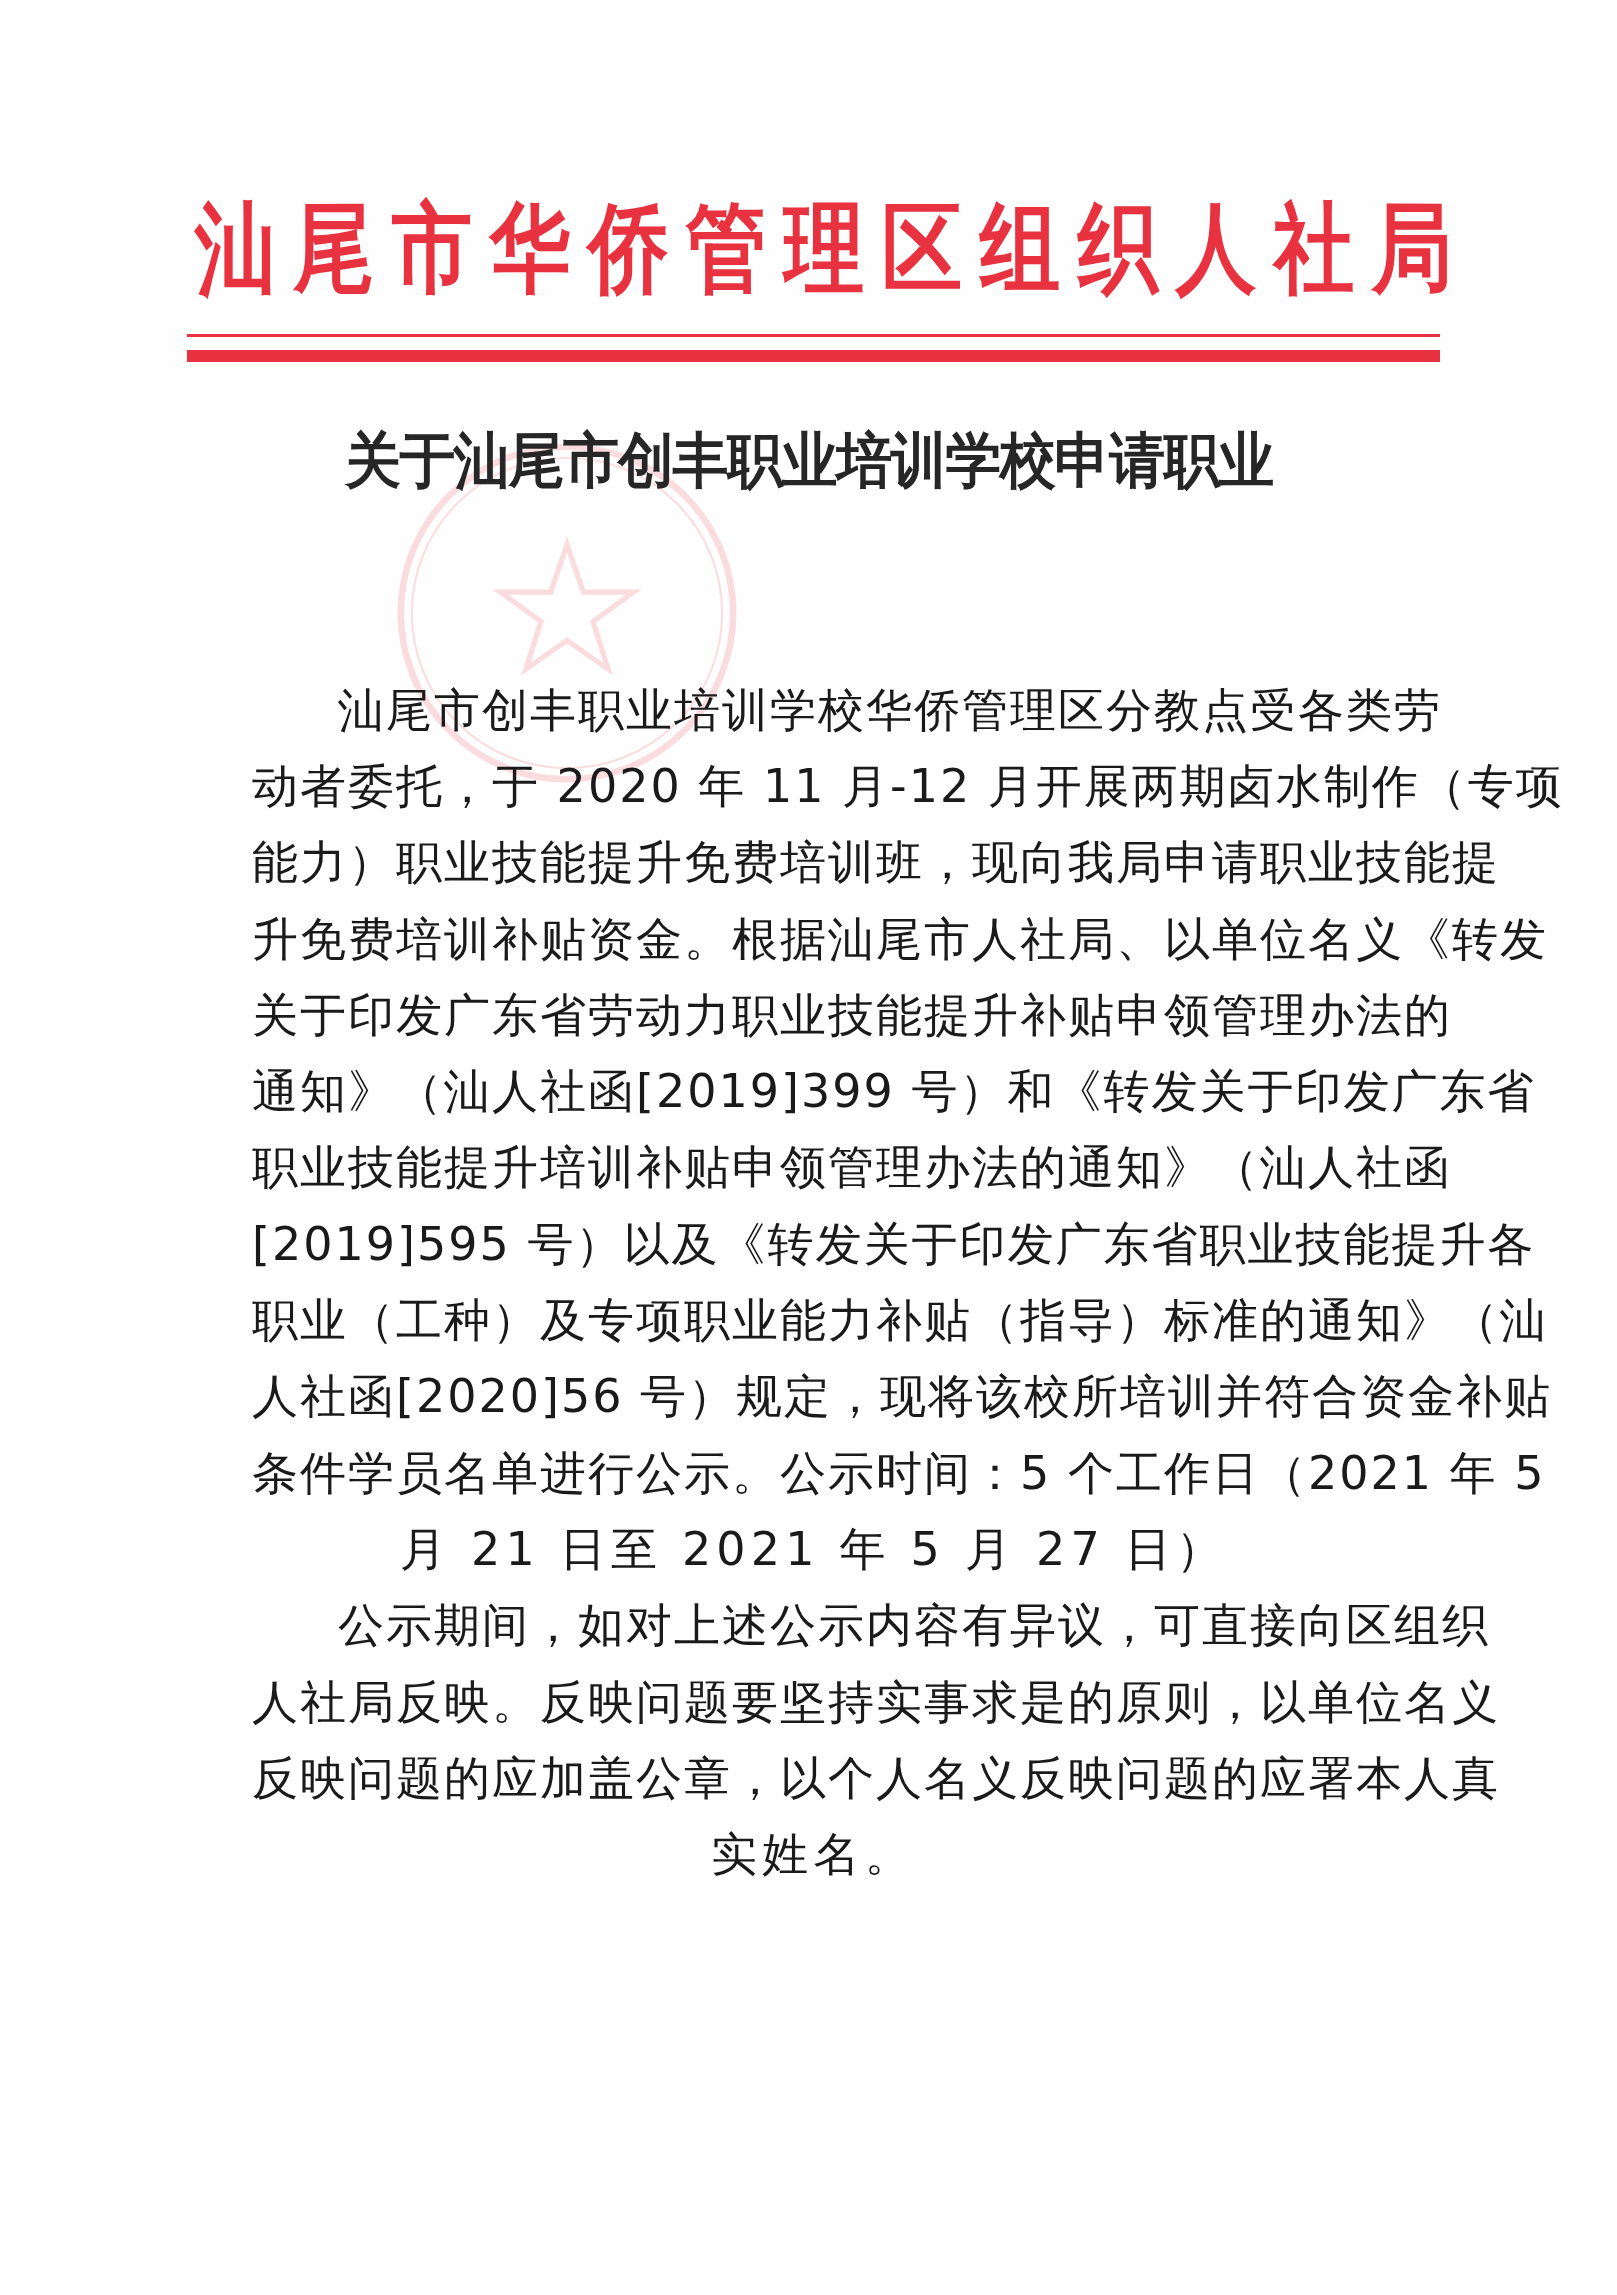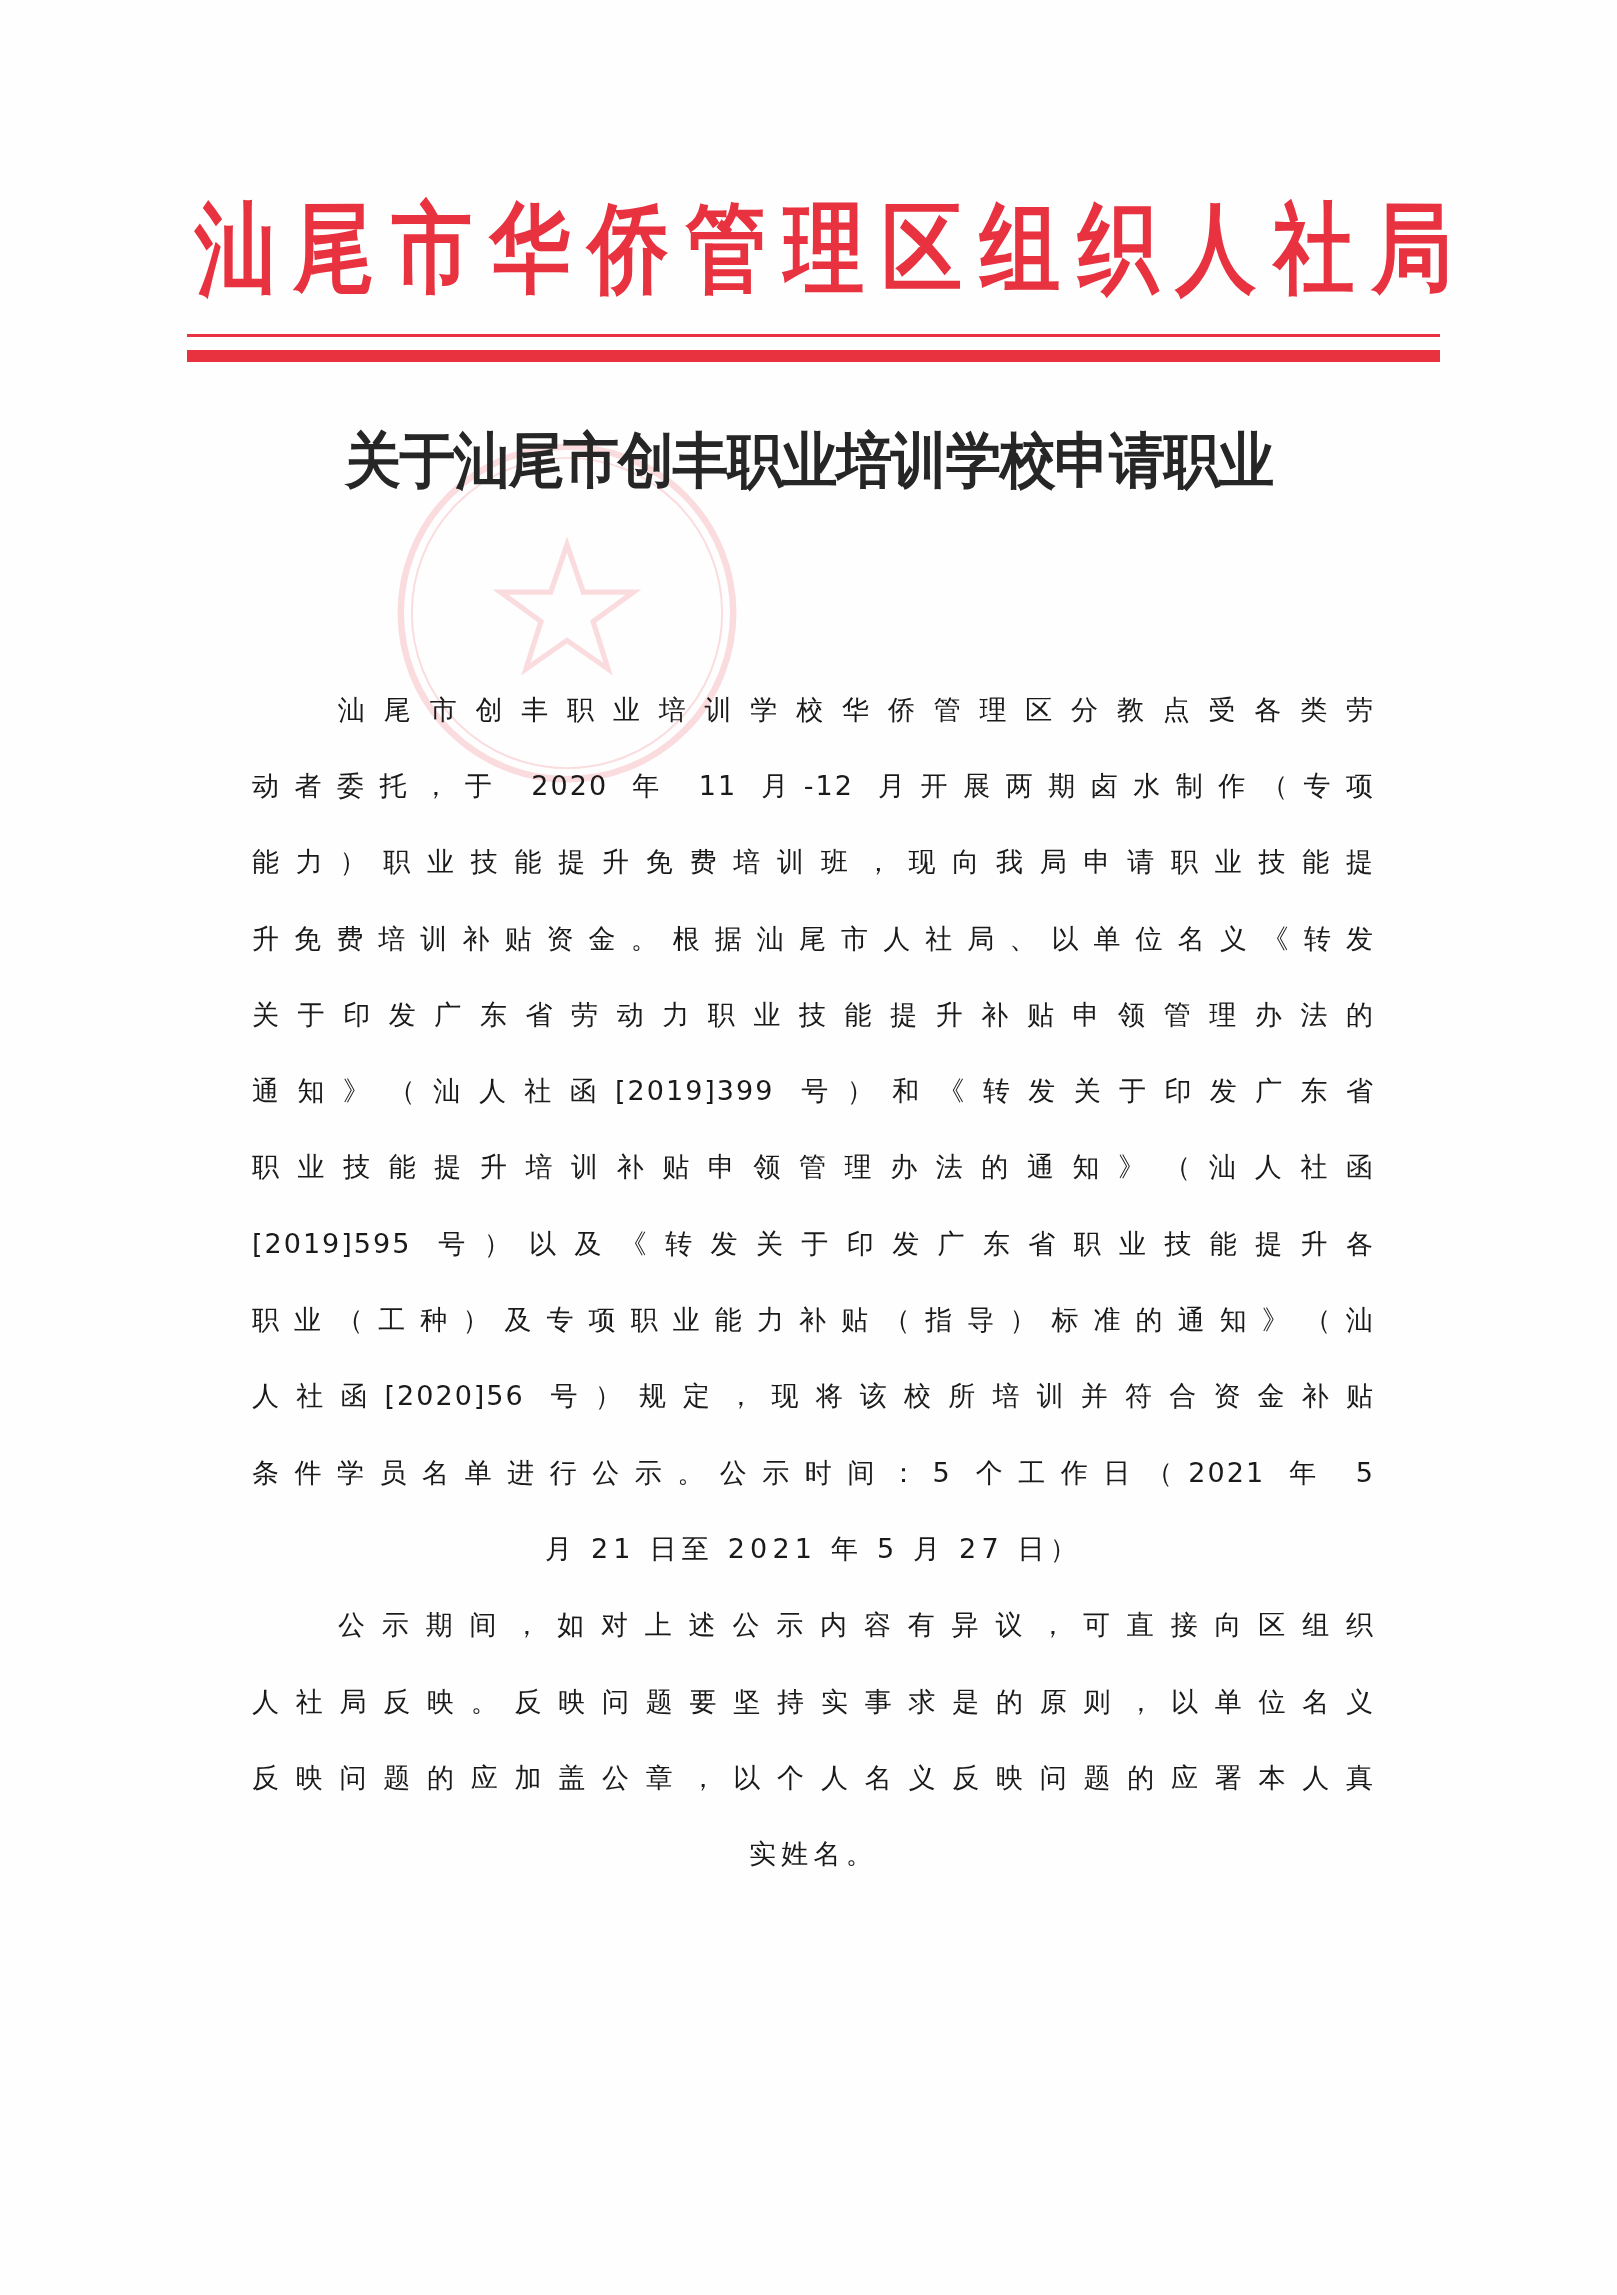--- a/index.html
+++ b/index.html
@@ -30,21 +30,21 @@
       font-size: 60px; line-height: 72px; color: #262626; white-space: nowrap;
     }
     .title-line span { display: inline-block; transform: scaleX(0.93); letter-spacing: -1.3px; }
     .title-1 { top: 424px; }
     .title-2 { top: 503px; }
 
     
     .body-line {
       position: absolute; left: 252px; width: 1123px; height: 76px;
       font-family: "DejaVu Sans", "Liberation Sans", sans-serif;
-      font-size: 27px; line-height: 52px; color: #1a1a1a; white-space: nowrap;
+      font-size: 46px; line-height: 52px; color: #1a1a1a; white-space: nowrap;
       display: flex; justify-content: space-between; align-items: center;
     }
     .body-line.indent { padding-left: 86px; width: 1037px; }
     .body-line.short { justify-content: center; }
     .body-line.short .t { letter-spacing: 5.2px; }
     .body-line .t { display: block; width: 100%; text-align: justify; text-align-last: justify; letter-spacing: 2px; }
     .body-line.short .t { text-align: left; text-align-last: left; width: auto; }
   </style>
 </head>
 <body>

